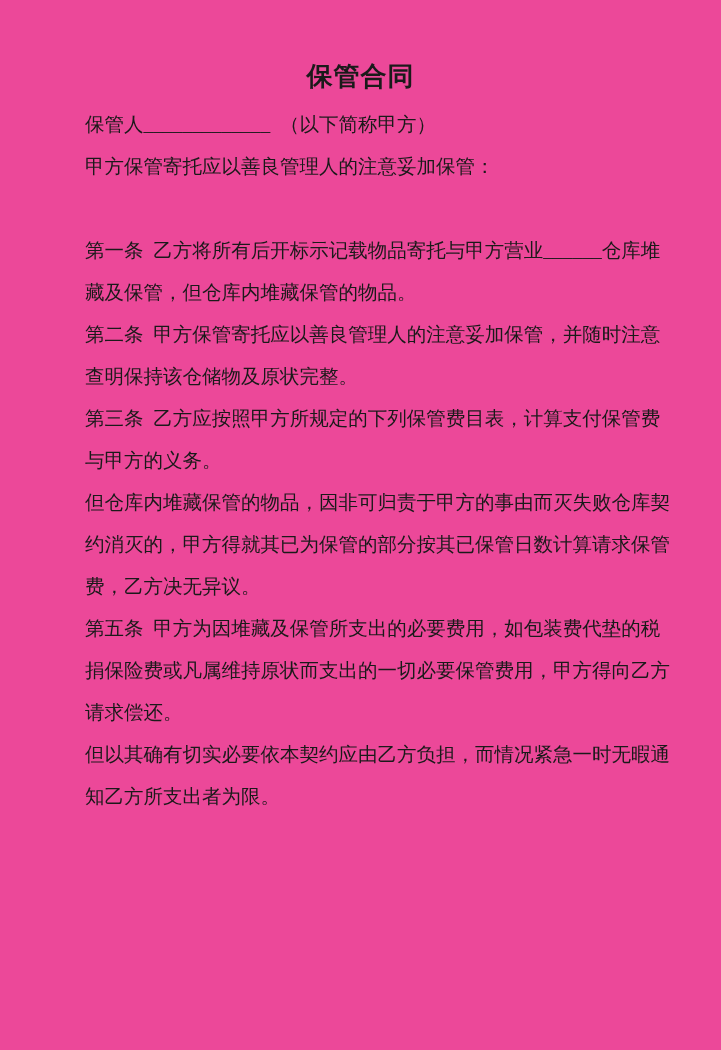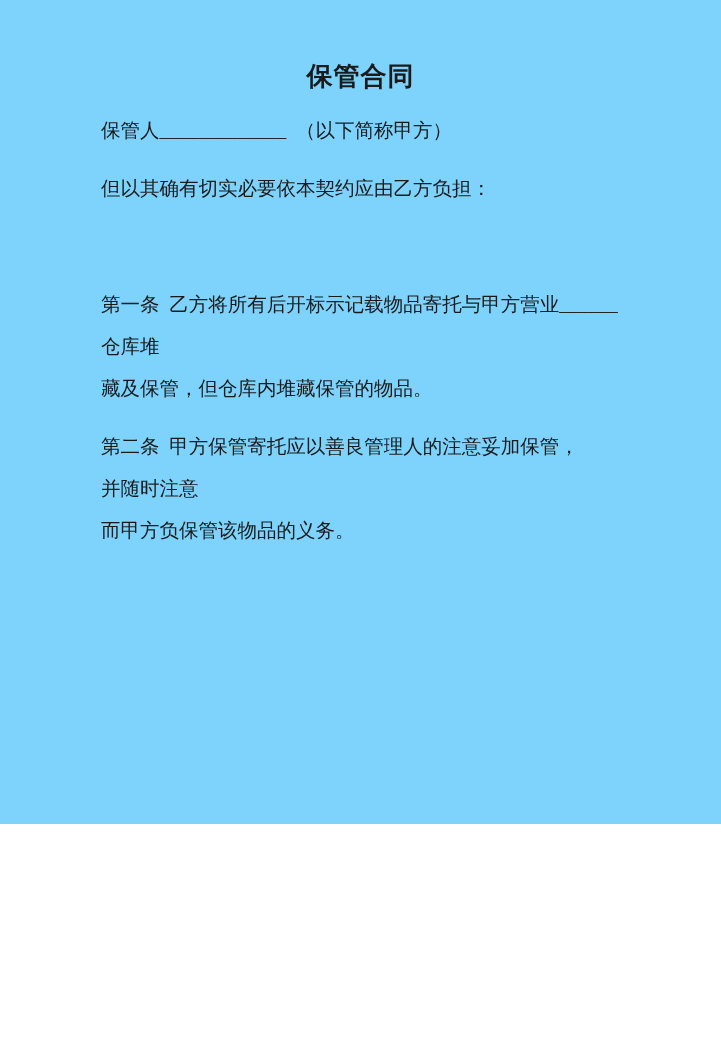--- a/index.html
+++ b/index.html
@@ -10,53 +10,63 @@
   body {
     width: 721px;
     height: 1050px;
     overflow: hidden;
     font-family: "Liberation Serif", "DejaVu Serif", serif;
     color: #1a1a1a;
   }
   .page {
     box-sizing: border-box;
     width: 721px;
-    height: 824px;
+    height: 1050px;
     padding-top: 60px;
-    background: #7dd3fc;
+    background: #ec4899;
   }
   .doc-title {
     margin: 0 0 10px 0;
     text-align: center;
     font-size: 26px;
     line-height: 34px;
     font-weight: bold;
     letter-spacing: 1px;
     white-space: pre;
   }
   .content {
     margin-left: 85px;
     width: 600px;
   }
   .para {
-    margin: 16px;
+    margin: 0;
     font-size: 19.5px;
     line-height: 42px;
     min-height: 42px;
     white-space: pre-wrap;
     word-break: keep-all;
   }
 </style>
 </head>
 <body>
 
 <div class="page">
   <h1 class="doc-title">保管合同</h1>
   <div class="content">
       <p class="para">保管人_____________  （以下简称甲方）</p>
-      <p class="para">但以其确有切实必要依本契约应由乙方负担：</p>
+      <p class="para">甲方保管寄托应以善良管理人的注意妥加保管：</p>
       <p class="para"></p>
       <p class="para">第一条  乙方将所有后开标示记载物品寄托与甲方营业______仓库堆
 藏及保管，但仓库内堆藏保管的物品。</p>
       <p class="para">第二条  甲方保管寄托应以善良管理人的注意妥加保管，并随时注意
-而甲方负保管该物品的义务。</p>
+查明保持该仓储物及原状完整。</p>
+      <p class="para">第三条  乙方应按照甲方所规定的下列保管费目表，计算支付保管费
+与甲方的义务。</p>
+      <p class="para">但仓库内堆藏保管的物品，因非可归责于甲方的事由而灭失败仓库契
+约消灭的，甲方得就其已为保管的部分按其已保管日数计算请求保管
+费，乙方决无异议。</p>
+      <p class="para">第五条  甲方为因堆藏及保管所支出的必要费用，如包装费代垫的税
+捐保险费或凡属维持原状而支出的一切必要保管费用，甲方得向乙方
+请求偿还。</p>
+      <p class="para">但以其确有切实必要依本契约应由乙方负担，而情况紧急一时无暇通
+知乙方所支出者为限。</p>
     </div>
 </div>
 
 </body></html>

